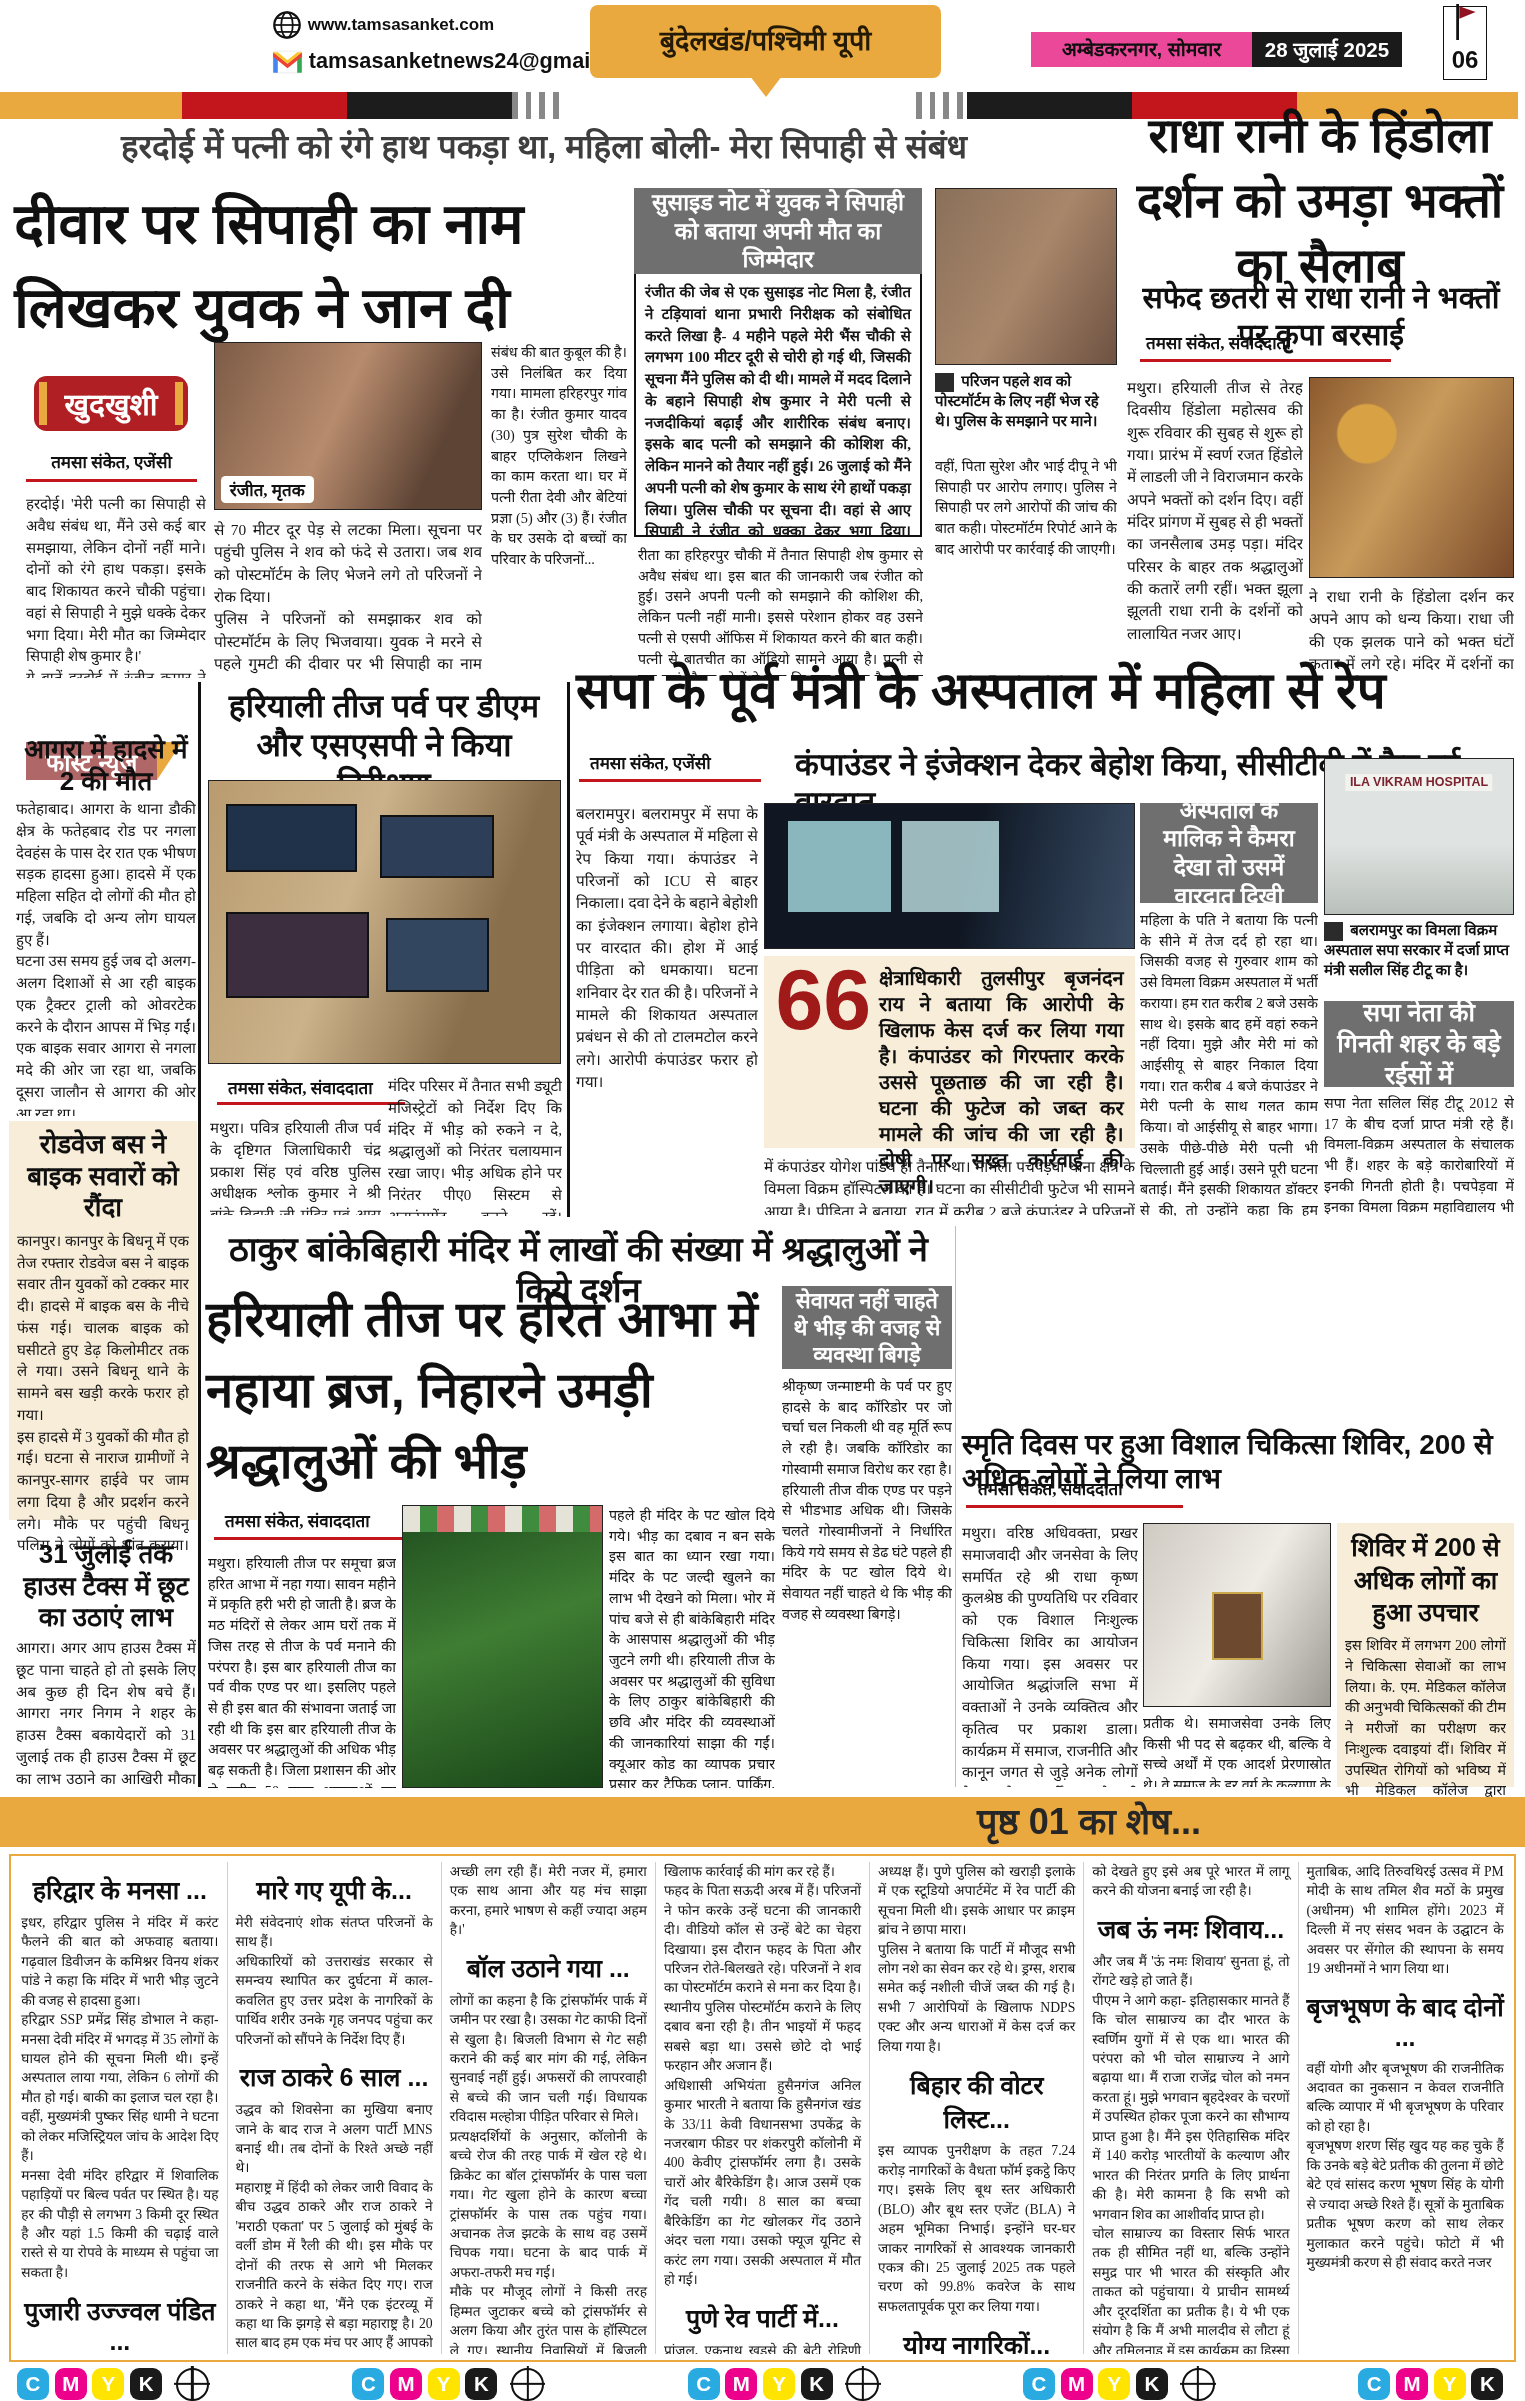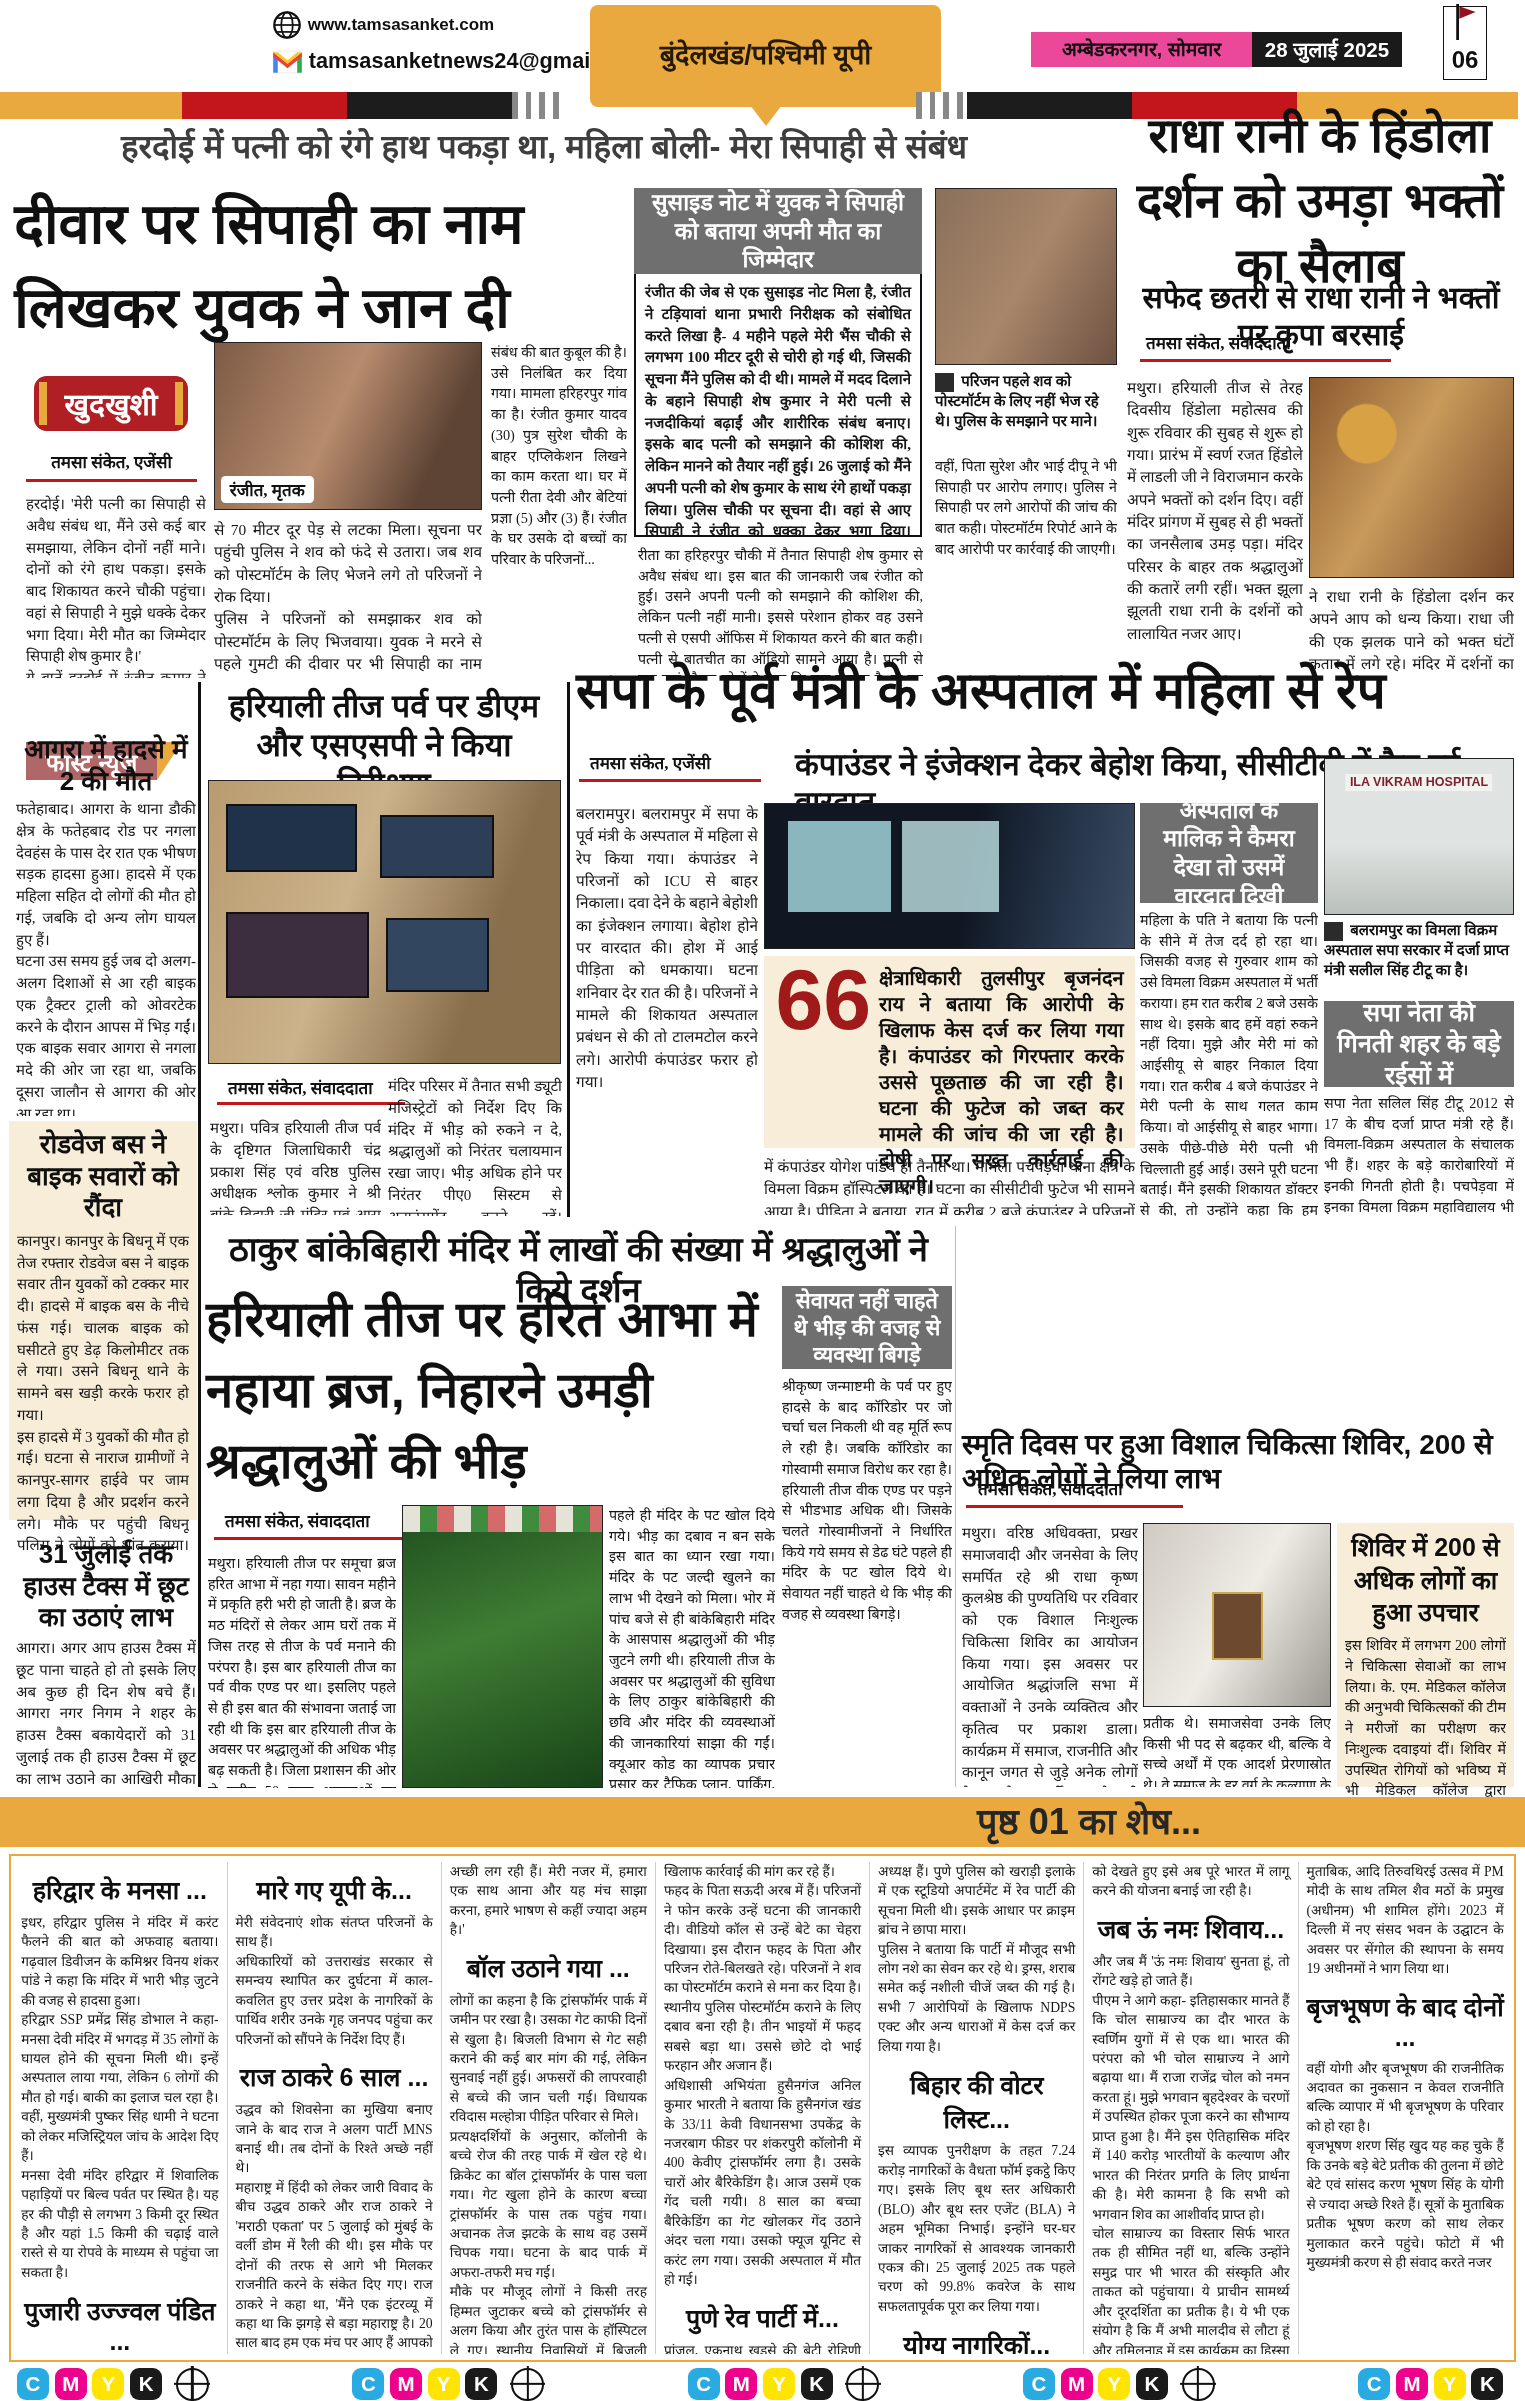--- a/index.html
+++ b/index.html
@@ -70,21 +70,21 @@
         <rect x="2" y="2" width="50" height="38" rx="4" fill="#ffffff" stroke="#dddddd"></rect>
         <path d="M2 6 L2 40 L10 40 L10 14" fill="#4285f4"></path>
         <path d="M52 6 L52 40 L44 40 L44 14" fill="#34a853"></path>
         <path d="M2 4 L27 24 L52 4 L52 12 L27 32 L2 12 Z" fill="#ea4335"></path>
         <path d="M2 4 L10 4 L27 18 L44 4 L52 4 L27 24 Z" fill="#fbbc04" opacity="0.85"></path>
       </svg>
       <span class="hl" style="font-size:21.7px; margin-left:5.7px;">tamsasanketnews24@gmail.com</span>
     </div>
   </div>
 
-  <div class="bubble" style="left:590px; top:4.6px; width:351px; height:102px;">
+  <div class="bubble" style="left:590px; top:4.6px; width:351px; height:73px;">
     <span class="hl" style="font-size:27px; color:#241a05;">बुंदेलखंड/पश्चिमी यूपी</span>
     <span class="tail"></span>
   </div>
 
   <div class="abs" style="left:1031px; top:32px; width:221px; height:35px; background:#ec4899; display:flex; align-items:center; justify-content:center;">
     <span class="hl" style="font-size:19.4px;">अम्बेडकरनगर, सोमवार</span>
   </div>
   <div class="abs" style="left:1252px; top:32px; width:150px; height:35px; background:#1a1a1a; display:flex; align-items:center; justify-content:center;">
     <span class="hl" style="font-size:20.5px; color:#ffffff;">28 जुलाई 2025</span>
   </div>

